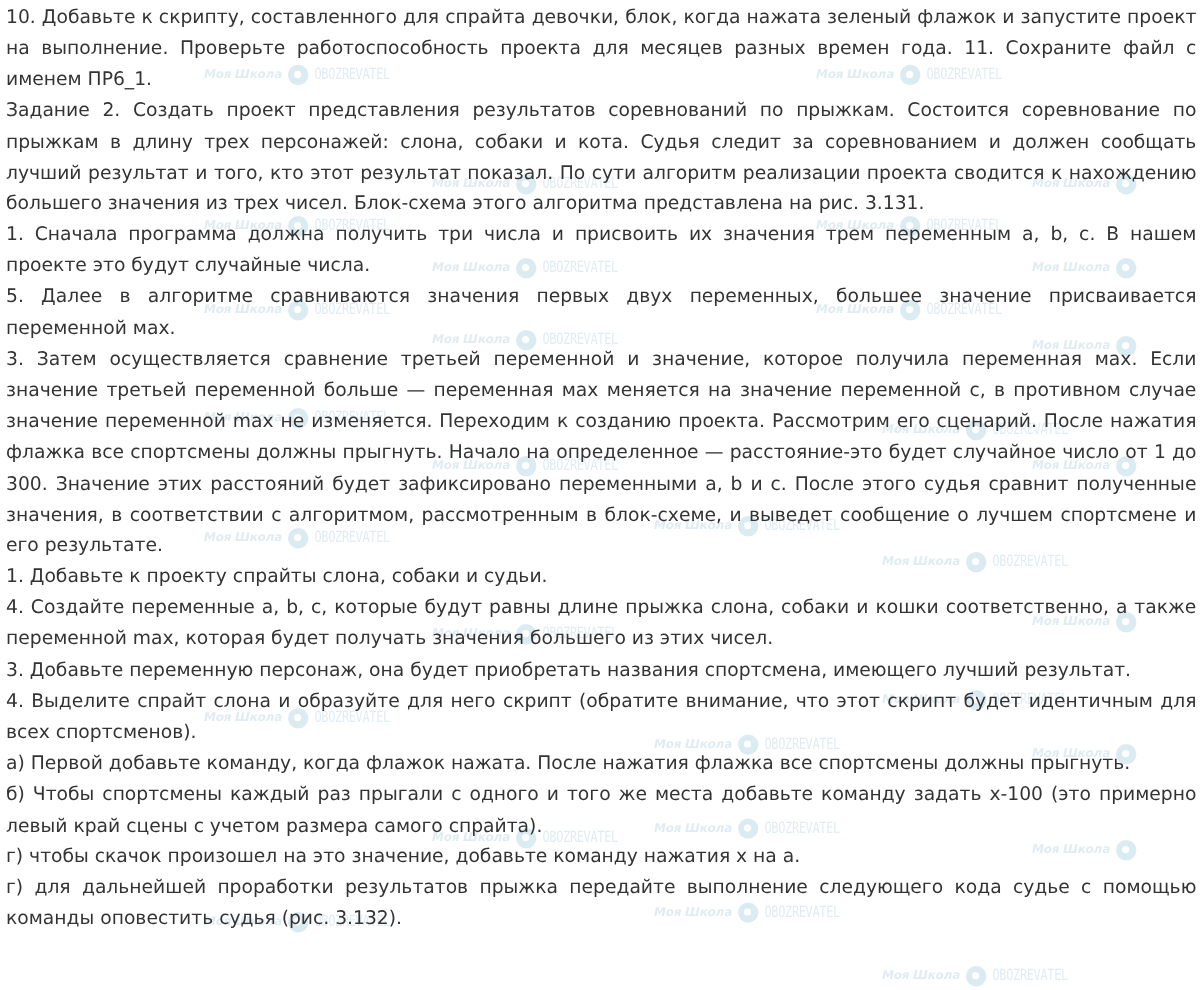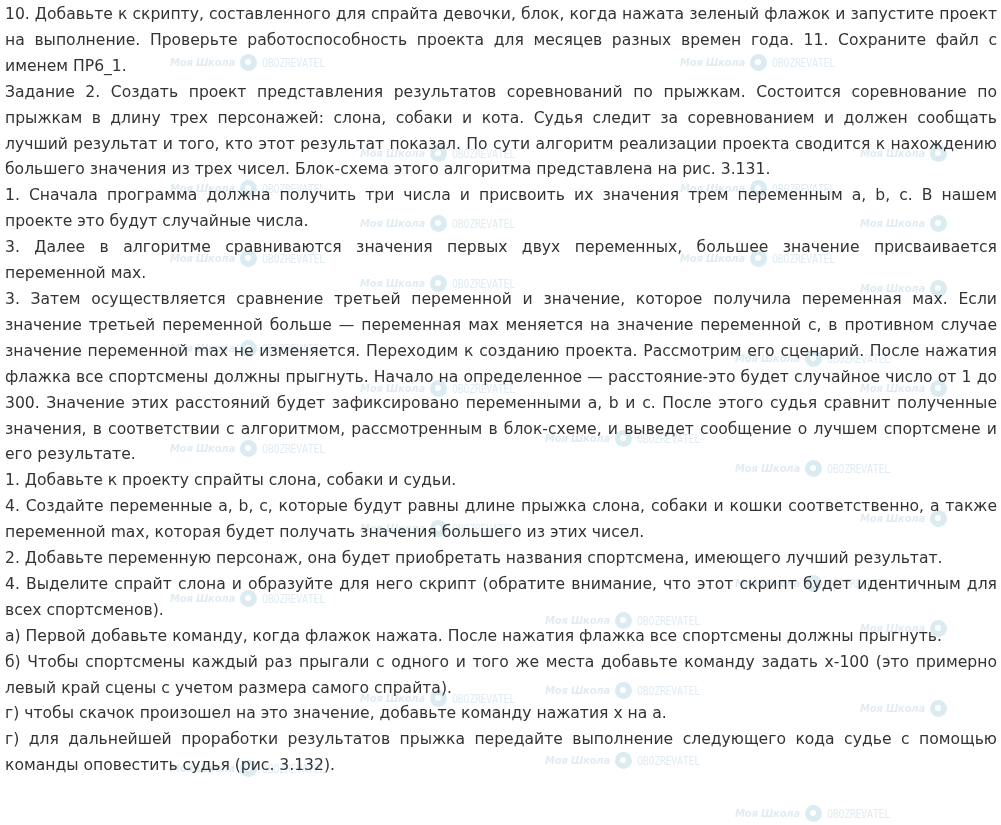--- a/index.html
+++ b/index.html
@@ -226,23 +226,23 @@
     <span class="wm-school">Моя Школа</span>
     <span class="wm-logo"></span>
     <span class="wm-brand">OBOZREVATEL</span>
   </div>
 </div>
 
 <div class="page">
   <p class="para">10. Добавьте к скрипту, составленного для спрайта девочки, блок, когда нажата зеленый флажок и запустите проект на выполнение. Проверьте работоспособность проекта для месяцев разных времен года. 11. Сохраните файл с именем ПР6_1.</p>
   <p class="para">Задание 2. Создать проект представления результатов соревнований по прыжкам. Состоится соревнование по прыжкам в длину трех персонажей: слона, собаки и кота. Судья следит за соревнованием и должен сообщать лучший результат и того, кто этот результат показал. По сути алгоритм реализации проекта сводится к нахождению большего значения из трех чисел. Блок-схема этого алгоритма представлена на рис. 3.131.</p>
   <p class="para">1. Сначала программа должна получить три числа и присвоить их значения трем переменным a, b, c. В нашем проекте это будут случайные числа.</p>
-  <p class="para">3. Далее в алгоритме сравниваются значения первых двух переменных, большее значение присваивается переменной мах.</p>
+  <p class="para">5. Далее в алгоритме сравниваются значения первых двух переменных, большее значение присваивается переменной мах.</p>
   <p class="para">3. Затем осуществляется сравнение третьей переменной и значение, которое получила переменная мах. Если значение третьей переменной больше — переменная мах меняется на значение переменной с, в противном случае значение переменной max не изменяется. Переходим к созданию проекта. Рассмотрим его сценарий. После нажатия флажка все спортсмены должны прыгнуть. Начало на определенное — расстояние-это будет случайное число от 1 до 300. Значение этих расстояний будет зафиксировано переменными a, b и с. После этого судья сравнит полученные значения, в соответствии с алгоритмом, рассмотренным в блок-схеме, и выведет сообщение о лучшем спортсмене и его результате.</p>
   <p class="para">1. Добавьте к проекту спрайты слона, собаки и судьи.</p>
   <p class="para">4. Создайте переменные a, b, c, которые будут равны длине прыжка слона, собаки и кошки соответственно, а также переменной max, которая будет получать значения большего из этих чисел.</p>
-  <p class="para">2. Добавьте переменную персонаж, она будет приобретать названия спортсмена, имеющего лучший результат.</p>
+  <p class="para">3. Добавьте переменную персонаж, она будет приобретать названия спортсмена, имеющего лучший результат.</p>
   <p class="para">4. Выделите спрайт слона и образуйте для него скрипт (обратите внимание, что этот скрипт будет идентичным для всех спортсменов).</p>
   <p class="para">а) Первой добавьте команду, когда флажок нажата. После нажатия флажка все спортсмены должны прыгнуть.</p>
   <p class="para">б) Чтобы спортсмены каждый раз прыгали с одного и того же места добавьте команду задать х-100 (это примерно левый край сцены с учетом размера самого спрайта).</p>
   <p class="para">г) чтобы скачок произошел на это значение, добавьте команду нажатия х на а.</p>
   <p class="para">г) для дальнейшей проработки результатов прыжка передайте выполнение следующего кода судье с помощью команды оповестить судья (рис. 3.132).</p>
 </div>
 
 </body></html>

